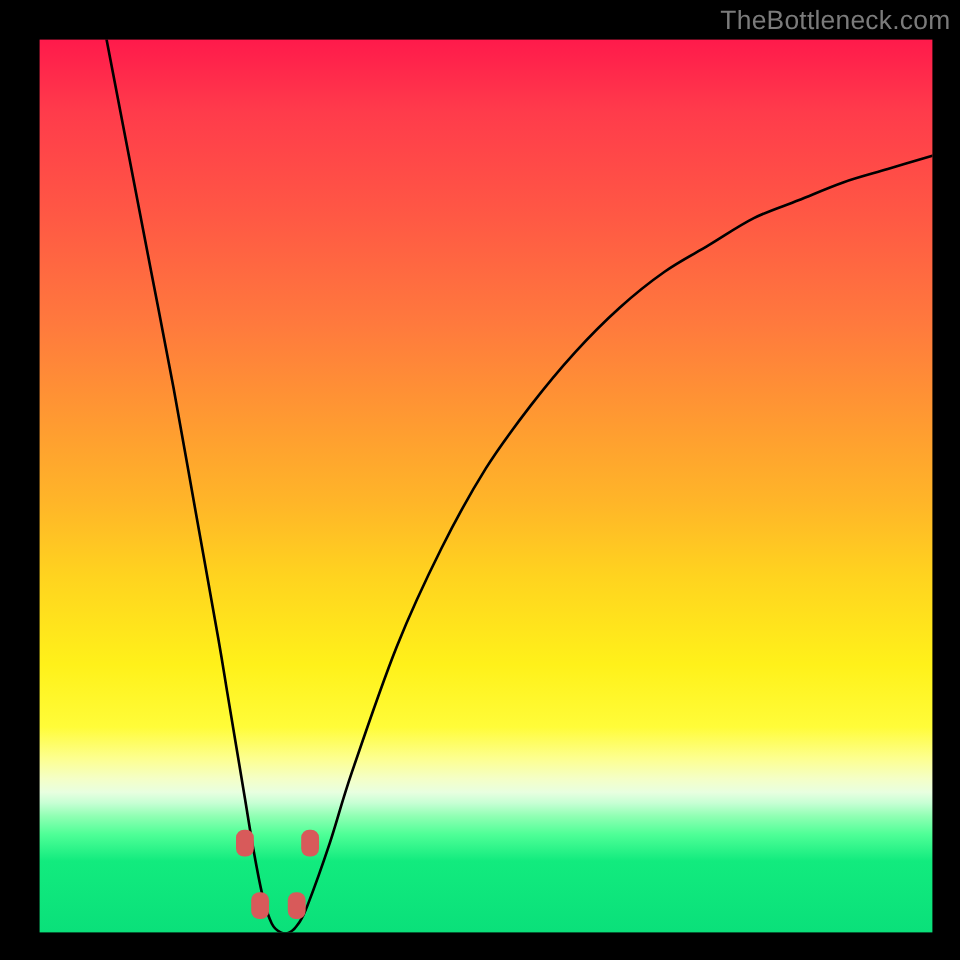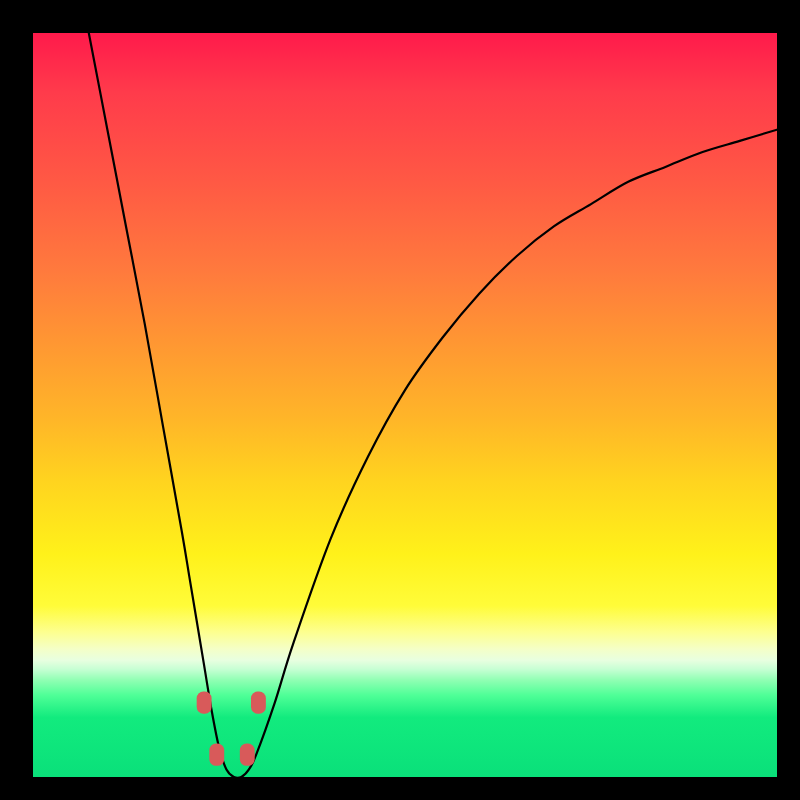--- a/index.html
+++ b/index.html
@@ -60,20 +60,21 @@
     left: 0;
     top: 0;
     width: 744px;
     height: 744px;
   }
 </style>
 </head>
 <body>
 
 <div class="frame">
+  <div class="watermark">TheBottleneck.com</div>
 
   <div class="plot">
     <svg class="curve" viewBox="0 0 744 744" preserveAspectRatio="none">
       <path id="curve-path" fill="none" stroke="#000" stroke-width="2.2" stroke-linecap="round" stroke-linejoin="round" d="M 55.80 0.00 C 58.90 16.12, 68.20 64.48, 74.40 96.72 C 80.60 128.96, 86.80 161.20, 93.00 193.44 C 99.20 225.68, 105.40 256.68, 111.60 290.16 C 117.80 323.64, 124.00 359.60, 130.20 394.32 C 136.40 429.04, 144.46 473.68, 148.80 498.48 C 153.14 523.28, 153.76 528.24, 156.24 543.12 C 158.72 558.00, 161.20 572.88, 163.68 587.76 C 166.16 602.64, 168.64 617.52, 171.12 632.40 C 173.60 647.28, 176.08 663.40, 178.56 677.04 C 181.04 690.68, 183.52 704.32, 186.00 714.24 C 188.48 724.16, 190.96 731.60, 193.44 736.56 C 195.92 741.52, 198.40 742.76, 200.88 744.00 C 203.36 745.24, 205.84 745.24, 208.32 744.00 C 210.80 742.76, 213.28 740.28, 215.76 736.56 C 218.24 732.84, 218.86 732.84, 223.20 721.68 C 227.54 710.52, 235.60 688.20, 241.80 669.60 C 248.00 651.00, 251.10 637.36, 260.40 610.08 C 269.70 582.80, 285.20 536.92, 297.60 505.92 C 310.00 474.92, 322.40 448.88, 334.80 424.08 C 347.20 399.28, 359.60 376.96, 372.00 357.12 C 384.40 337.28, 396.80 321.16, 409.20 305.04 C 421.60 288.92, 434.00 274.04, 446.40 260.40 C 458.80 246.76, 471.20 234.36, 483.60 223.20 C 496.00 212.04, 508.40 202.12, 520.80 193.44 C 533.20 184.76, 545.60 178.56, 558.00 171.12 C 570.40 163.68, 582.80 155.00, 595.20 148.80 C 607.60 142.60, 620.00 138.88, 632.40 133.92 C 644.80 128.96, 657.20 123.38, 669.60 119.04 C 682.00 114.70, 694.40 111.60, 706.80 107.88 C 719.20 104.16, 737.80 98.58, 744.00 96.72"></path>
       <g id="marker-layer">
           <rect x="163.68" y="658.44" width="14.88" height="22.32" rx="6.70" fill="#d85a5a"></rect>
           <rect x="217.99" y="658.44" width="14.88" height="22.32" rx="6.70" fill="#d85a5a"></rect>
           <rect x="176.33" y="710.52" width="14.88" height="22.32" rx="6.70" fill="#d85a5a"></rect>
           <rect x="206.83" y="710.52" width="14.88" height="22.32" rx="6.70" fill="#d85a5a"></rect>
         </g>

